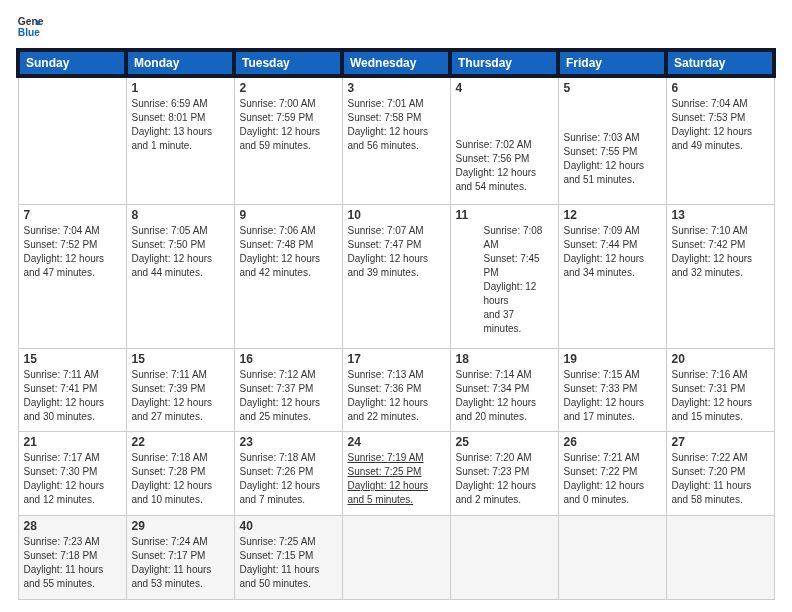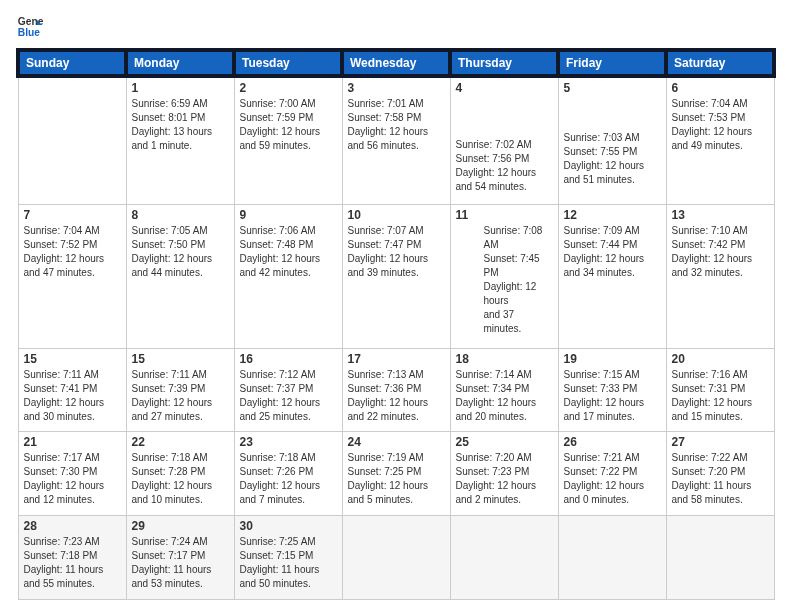--- a/index.html
+++ b/index.html
@@ -278,21 +278,21 @@
           </td>
           <td>
             <span class="day-num">23</span>
             <div class="cell-text" style="white-space: pre-line;">Sunrise: 7:18 AM
 Sunset: 7:26 PM
 Daylight: 12 hours
 and 7 minutes.</div>
           </td>
           <td>
             <span class="day-num">24</span>
-            <div class="cell-text" style="white-space: pre-line;">Sunrise: 7:19 AM
+            <div class="cell-text" style="white-space: pre-line; text-decoration: underline;">Sunrise: 7:19 AM
 Sunset: 7:25 PM
 Daylight: 12 hours
 and 5 minutes.</div>
           </td>
           <td>
             <span class="day-num">25</span>
             <div class="cell-text" style="white-space: pre-line;">Sunrise: 7:20 AM
 Sunset: 7:23 PM
 Daylight: 12 hours
 and 2 minutes.</div>
@@ -321,21 +321,21 @@
 and 55 minutes.</div>
           </td>
           <td>
             <span class="day-num">29</span>
             <div class="cell-text" style="white-space: pre-line;">Sunrise: 7:24 AM
 Sunset: 7:17 PM
 Daylight: 11 hours
 and 53 minutes.</div>
           </td>
           <td>
-            <span class="day-num">30</span>
+            <span class="day-num">40</span>
             <div class="cell-text" style="white-space: pre-line;">Sunrise: 7:25 AM
 Sunset: 7:15 PM
 Daylight: 11 hours
 and 50 minutes.</div>
           </td>
           <td class="empty"></td>
           <td class="empty"></td>
           <td class="empty"></td>
           <td class="empty"></td>
         </tr>

